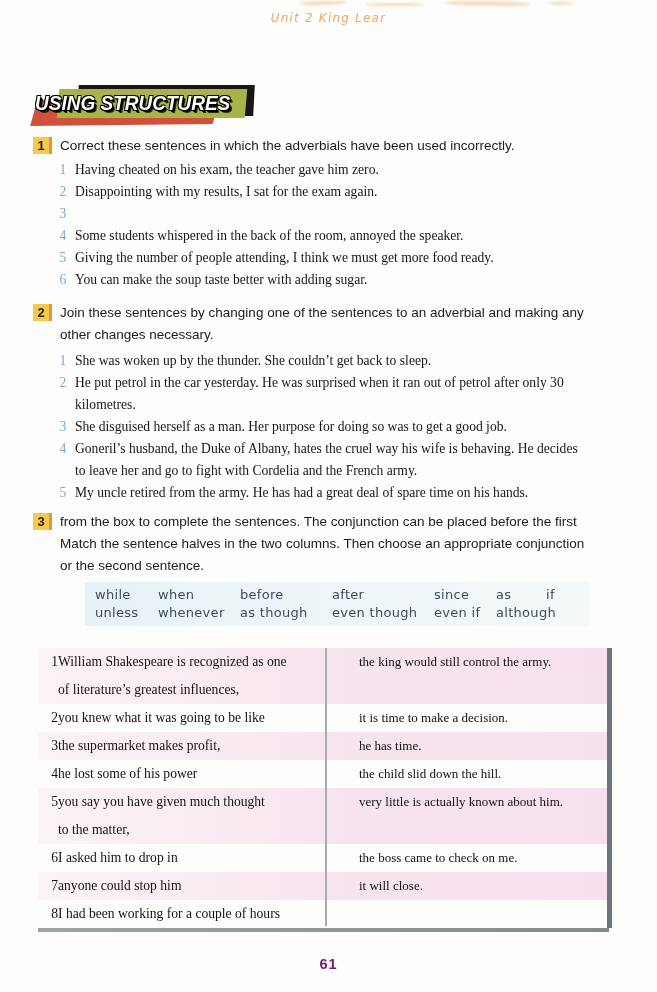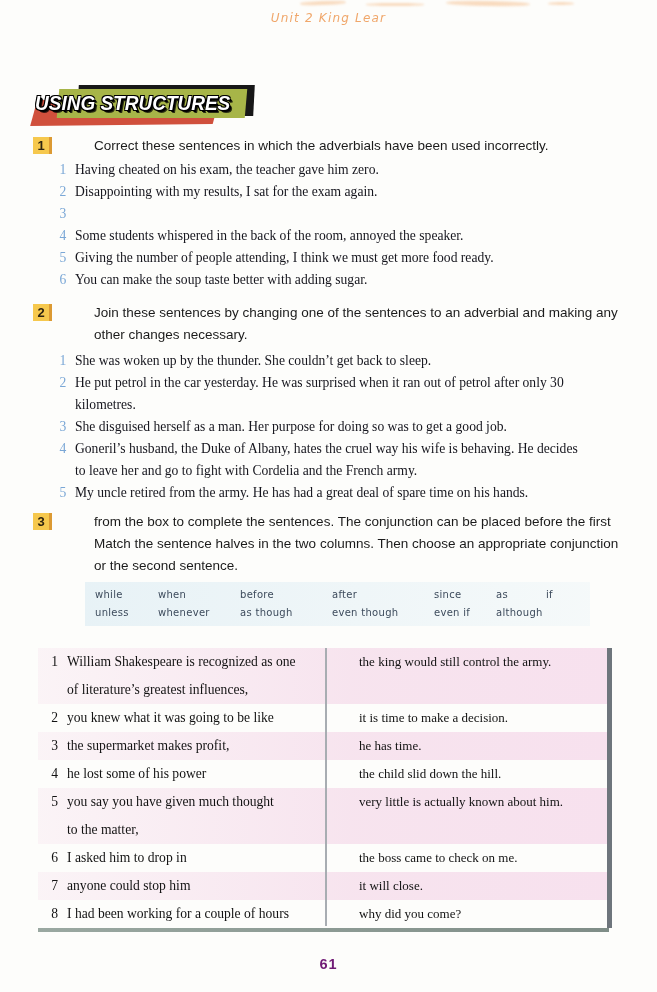--- a/index.html
+++ b/index.html
@@ -42,46 +42,46 @@
   .numbox {
     flex:0 0 auto; width:16px; height:17px; margin-top:2px;
     background:#f6c84d; border-right:3px solid #dc9a33;
     font-family:"Liberation Sans", sans-serif; font-weight:bold;
     font-size:13px; line-height:17px; text-align:center; color:#2e2410;
   }
   .instr {
     margin-left:8px; font-family:"Liberation Sans", sans-serif;
     font-size:13.5px; line-height:22px; color:#1b1b1b;
   }
-  .instr div {white-space:nowrap;margin-left:34px;}
+  .instr div {white-space:nowrap;}
   .items {margin-top:2px;}
   #ex2 .items {margin-top:4px;}
   .item {display:flex; font-size:13.6px; line-height:22px;}
   .inum {flex:0 0 16px; margin-left:22px; text-align:center; color:#7aa7d6;}
   .itext {margin-left:4px;}
   .itext div {white-space:nowrap;}
 
   
   .conj-box {
     position:absolute; left:85px; top:582px; width:505px; height:44px;
     background:linear-gradient(90deg, rgba(214,233,242,.55), rgba(222,238,245,.25));
     display:grid; grid-template-columns:63px 82px 92px 102px 62px 50px 1fr;
     padding:4px 0 4px 10px; box-sizing:border-box;
-    font-family:"DejaVu Sans", sans-serif; font-size:10px;
+    font-family:"DejaVu Sans", sans-serif; font-size:13px;
     line-height:18px; color:#3d4b5c; letter-spacing:.3px;
   }
 
   
   .match {position:absolute; left:38px; top:646px; width:574px; height:286px;}
   .mrows {padding-top:2px;}
   .mrow {display:flex; min-height:28px;}
   .mrow.pink {background:linear-gradient(90deg, rgba(243,211,230,.22), rgba(243,211,230,.6) 55%, rgba(245,214,233,.72));}
   .mleft {flex:0 0 287px; display:flex; box-sizing:border-box;}
   .mnum {flex:0 0 12px; margin-left:8px; text-align:right; font-size:13.6px; line-height:28px; color:#121212;}
-  .mtext {margin-left:9px; width:252px; font-size:13.6px; line-height:28px; color:#121212;}
+  .mtext {width:252px; font-size:13.6px; line-height:28px; color:#121212;}
   .mtext div {white-space:nowrap;}
   .mright {flex:1; padding-left:34px; font-size:13px; line-height:28px; color:#121212;}
   .divider {position:absolute; left:287px; top:2px; bottom:6px; width:2px; background:#a8adb2;}
   .right-bar {position:absolute; right:0; top:2px; bottom:4px; width:5px; background:#6e757c;}
   .bottom-rule {position:absolute; left:0; right:3px; bottom:0; height:4px;
     background:linear-gradient(90deg,#9aa8a1,#7f8d87);}
 
   .page-number {
     position:absolute; top:956px; left:0; width:657px; text-align:center;
     font-family:"Liberation Sans", sans-serif; font-weight:bold;
@@ -297,21 +297,20 @@
         <div class="mright">it will close.</div>
       </div>
 
       <div class="mrow">
         <div class="mleft">
           <span class="mnum">8</span>
           <div class="mtext">
               <div>I had been working for a couple of hours</div>
             </div>
         </div>
-        <div class="mright">why did you come?</div>
       </div>
 
     </div>
     <div class="divider"></div>
     <div class="right-bar"></div>
     <div class="bottom-rule"></div>
   </div>
 
   <div class="page-number">61</div>
 

